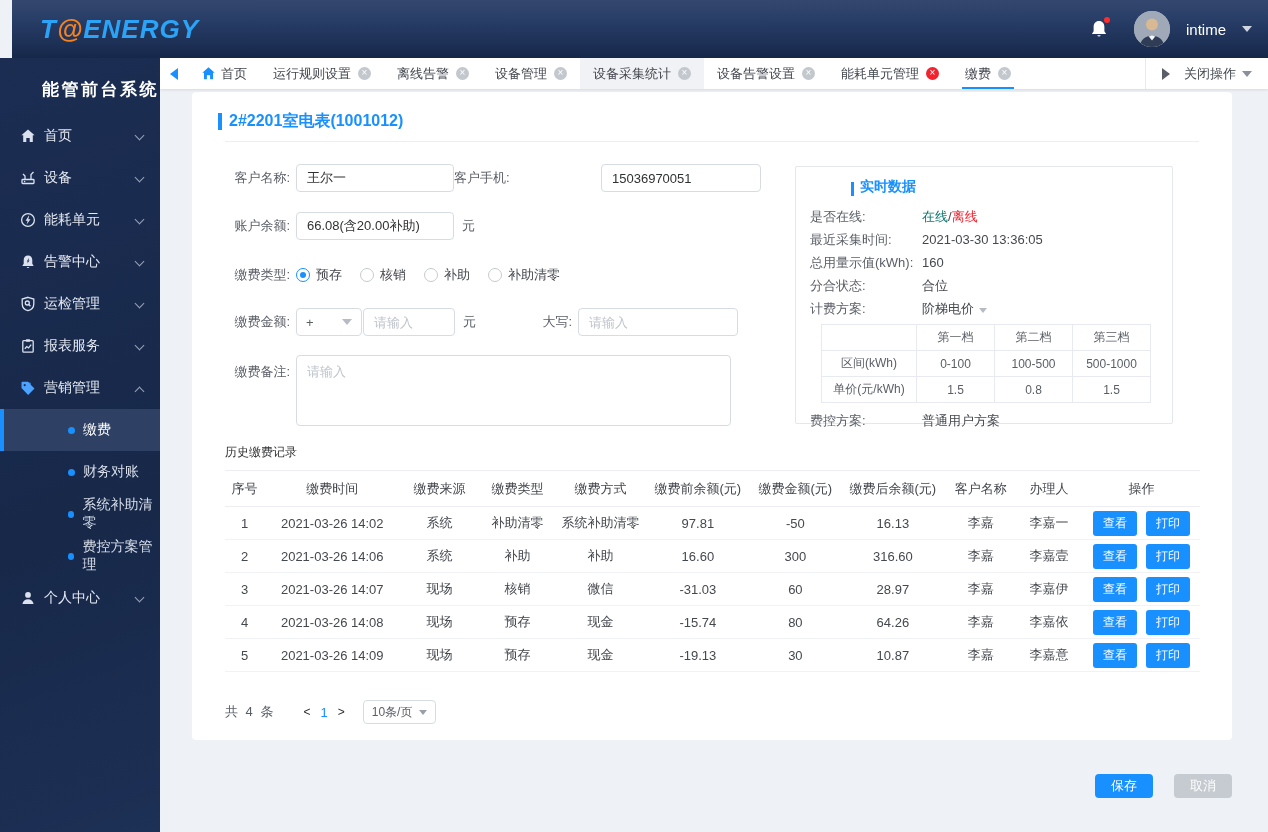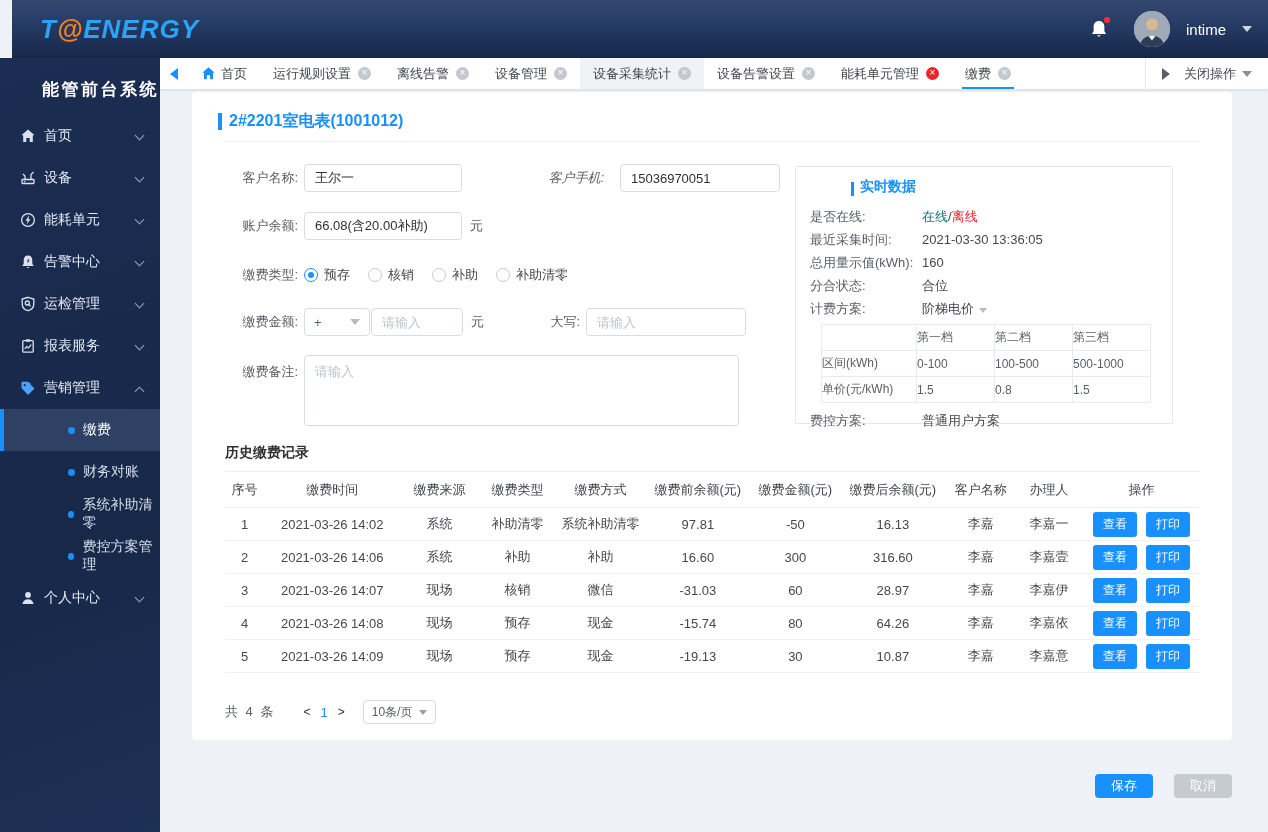--- a/index.html
+++ b/index.html
@@ -61,27 +61,27 @@
   
   .content { position:absolute; left:160px; top:89px; width:1108px; height:743px; background:#eef1f6; }
   .card { position:absolute; left:32px; top:3px; width:1040px; height:648px; background:#ffffff; border-radius:4px; }
 
   .page-title { position:absolute; left:26px; top:19px; display:flex; align-items:center; }
   .page-title .bar { width:4px; height:17px; background:#1890ff; margin-right:7px; }
   .page-title .txt { color:#1890ff; font-size:16px; font-weight:bold; }
   .title-divider { position:absolute; left:33px; right:33px; top:49px; border-bottom:1px solid #eceef3; }
 
   
-  .form-row { position:absolute; left:44px; display:flex; align-items:center; font-size:13px; color:#5a5e66; }
+  .form-row { position:absolute; left:36px; display:flex; align-items:center; font-size:13px; color:#5a5e66; }
   .flabel { width:62px; text-align:right; margin-right:6px; color:#5a5e66; }
   .finput { height:28px; border:1px solid #d7dbe2; border-radius:4px; padding:0 10px; font-size:13px; color:#303133; background:#fff; font-family:inherit; }
   .finput::placeholder { color:#bfc4cc; }
   .w158 { width:158px; } .w160 { width:160px; } .w92 { width:92px; }
   .unit { margin-left:8px; color:#5a5e66; }
-  .flabel2 { width:142px; text-align:right; margin-right:16px;font-style:italic; }
+  .flabel2 { width:142px; text-align:left; margin-right:5px; }
   .sign-select { width:66px; height:28px; border:1px solid #d7dbe2; border-radius:4px; display:flex; align-items:center; justify-content:space-between; padding:0 9px; cursor:pointer; margin-right:1px; color:#5a5e66; }
   .sign-select .caret { border-top-color:#b6bbc4; }
   .radio { display:flex; align-items:center; margin-right:18px; cursor:pointer; }
   .radio .rc { width:14px; height:14px; border:1px solid #c6cad1; border-radius:50%; background:#fff; position:relative; }
   .radio.checked .rc { border-color:#1890ff; }
   .radio.checked .rc::after { content:''; position:absolute; left:3px; top:3px; width:6px; height:6px; border-radius:50%; background:#1890ff; }
   .radio .rl { margin-left:6px; color:#45484f; }
   .ftextarea { width:435px; height:71px; border:1px solid #d7dbe2; border-radius:4px; padding:7px 10px; font-size:13px; resize:none; font-family:inherit; color:#303133; }
   .ftextarea::placeholder { color:#bfc4cc; }
 
@@ -89,26 +89,26 @@
   .rt-panel { position:absolute; left:603px; top:74px; width:378px; height:258px; border:1px solid #e4e7ee; border-radius:2px; background:#fff; padding:11px 14px; }
   .rt-title { display:flex; align-items:flex-end; margin-bottom:9px;margin-left:41px; }
   .rt-title .bar { width:3px; height:14px; background:#1890ff; margin-right:6px; }
   .rt-title .txt { color:#1890ff; font-size:14px; font-weight:bold; }
   .rt-row { display:flex; font-size:13px; color:#5a5e66; line-height:23px; }
   .rt-row .rt-label { width:112px; }
   .rt-row .rt-value { color:#45484f; }
   .online { color:#0f766e; } .offline { color:#f5222d; } .sep { color:#45484f; }
   .plan-caret { display:inline-block; width:0; height:0; border-left:4px solid transparent; border-right:4px solid transparent; border-top:5px solid #b6bbc4; margin-left:5px; }
   .tier-table { border-collapse:collapse; margin:4px 0 6px 11px; }
-  .tier-table td { border:1px solid #e7eaf0; font-size:12px; color:#5a5e66; text-align:left; height:26px; }
+  .tier-table td { border:1px solid #e7eaf0; font-size:12px; color:#5a5e66; text-align:center; height:26px; }
   .tier-table td.c0 { width:95px; } .tier-table td.c { width:78px; }
 
   
   .history { position:absolute; left:33px; top:352px; width:975px; }
-  .hist-title { font-size:14px; font-weight:bold; color:#303133; }
+  .hist-title { font-size:12px; font-weight:normal; color:#303133; }
   .hist-divider { border-bottom:1px solid #eceef3; margin-top:9px; }
   .htable { width:100%; }
   .hrow { display:flex; align-items:center; height:33px; border-bottom:1px solid #f0f2f6; font-size:13px; color:#45484f; }
   .hrow.head { height:36px; border-bottom:1px solid #eceef3; color:#43464d; }
   .hcell { text-align:center; }
   .c1{width:4%;} .c2{width:14%;} .c3{width:8%;} .c4{width:8%;} .c5{width:9%;} .c6{width:11%;} .c7{width:9%;} .c8{width:11%;} .c9{width:7%;} .c10{width:7%;} .c11{width:12%; display:flex; justify-content:center; gap:9px;}
   .mini-btn { background:#1890ff; color:#fff; border:none; border-radius:3px; font-size:12px; padding:4px 10px; cursor:pointer; font-family:inherit; }
 
   
   .pager { position:absolute; left:33px; top:608px; display:flex; align-items:center; font-size:13px; color:#5a5e66; }

